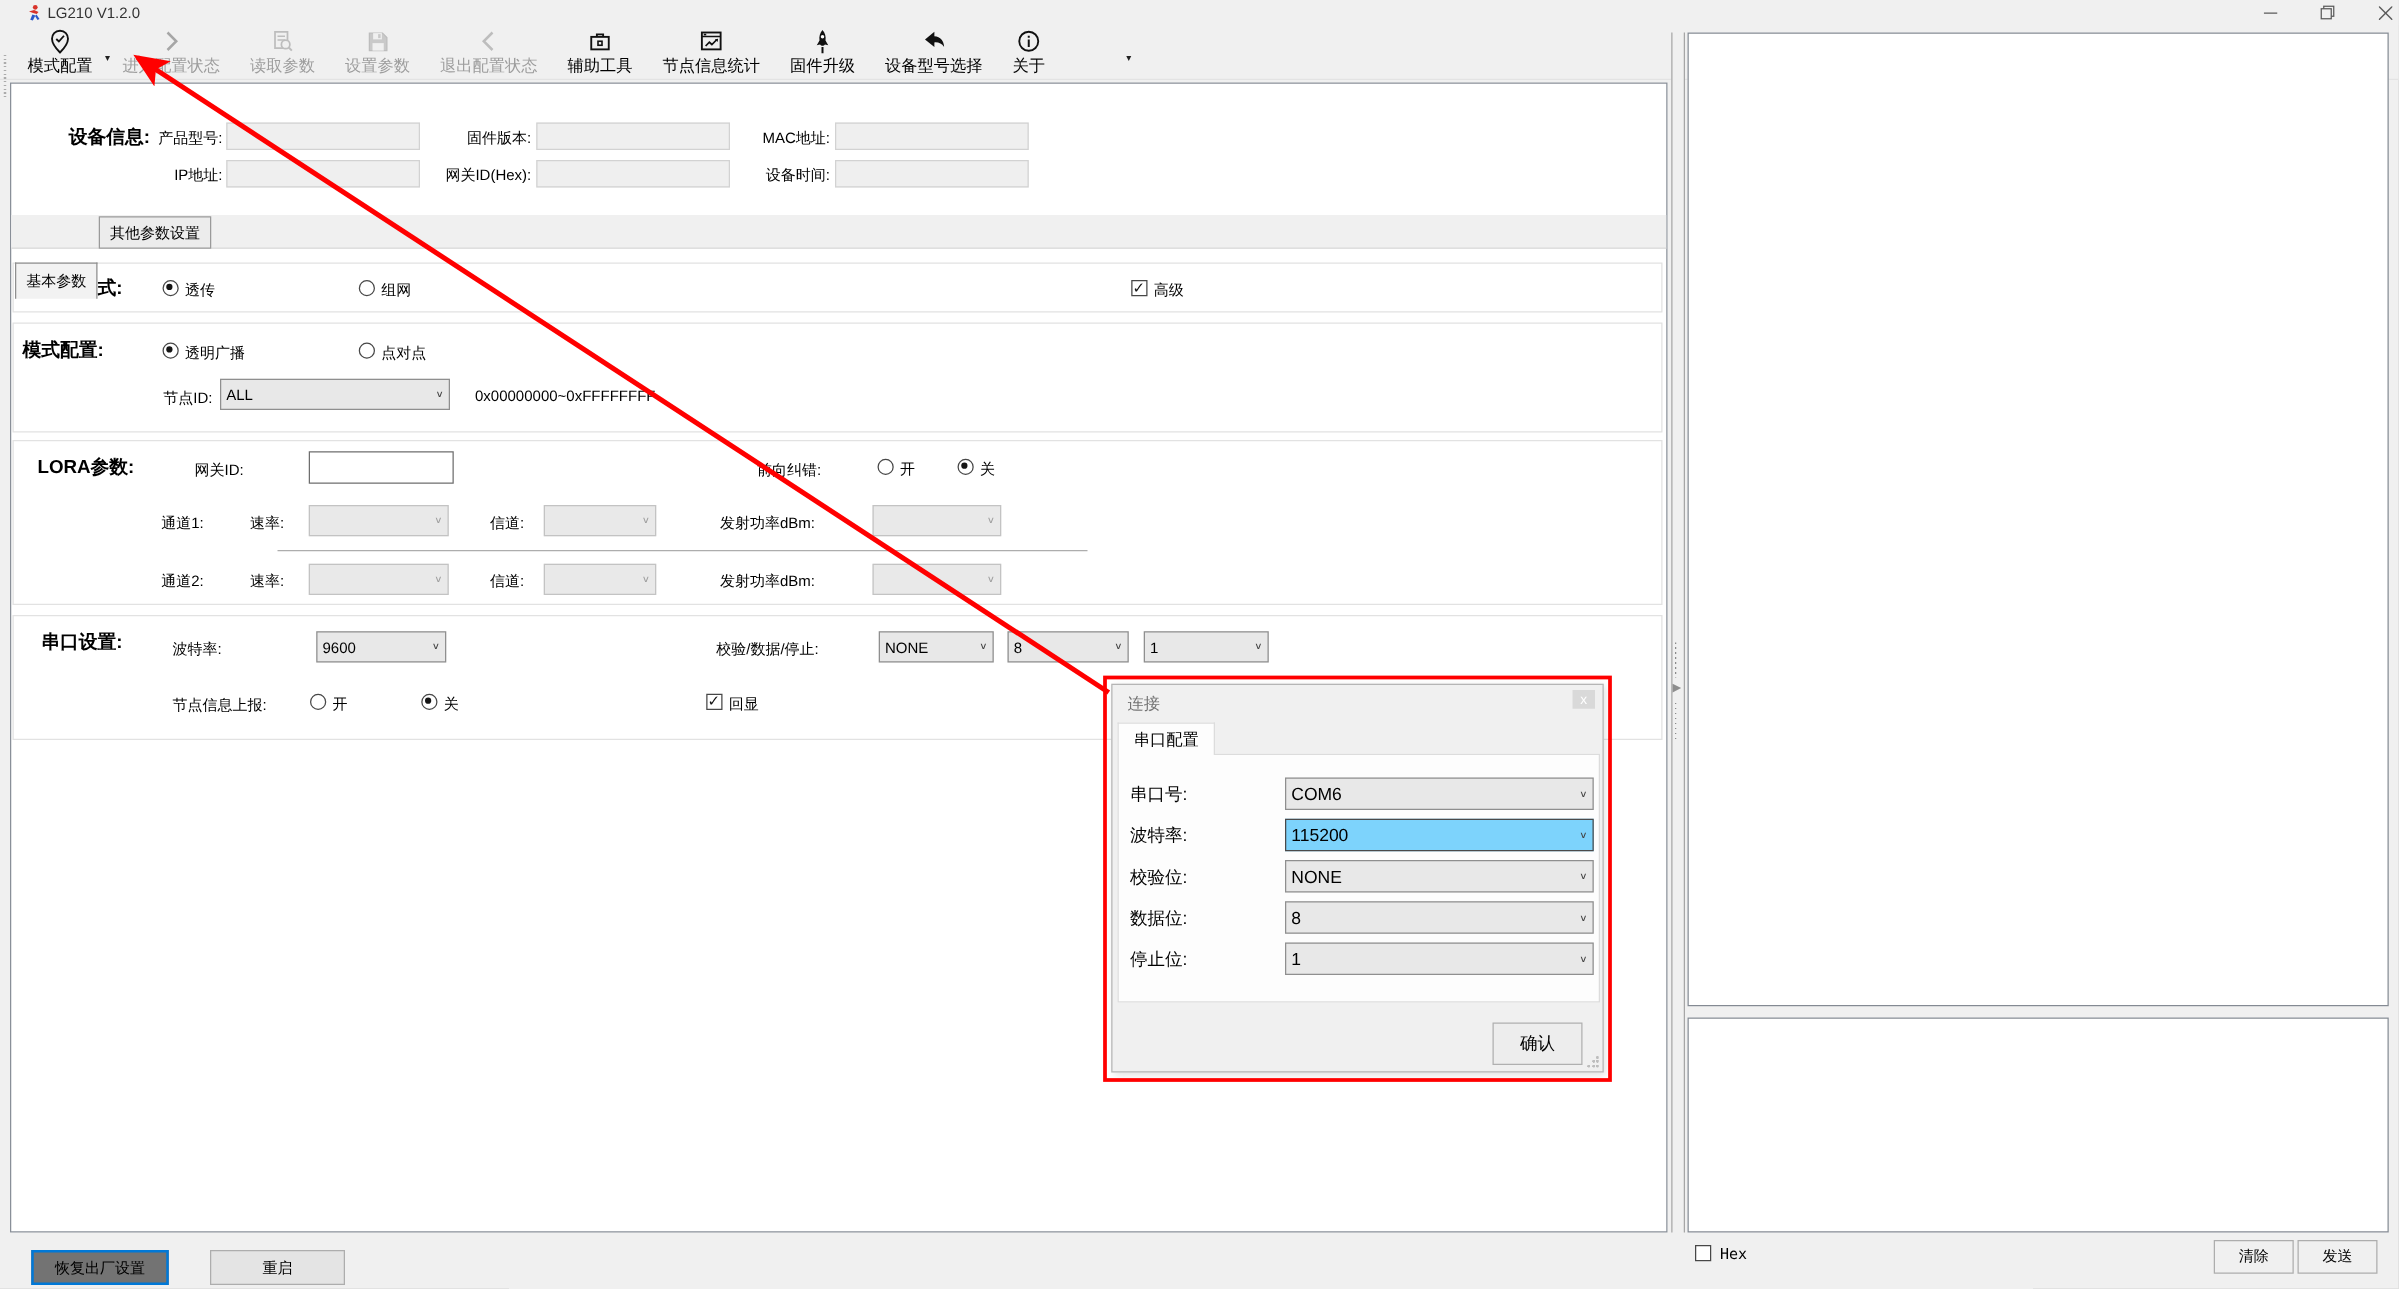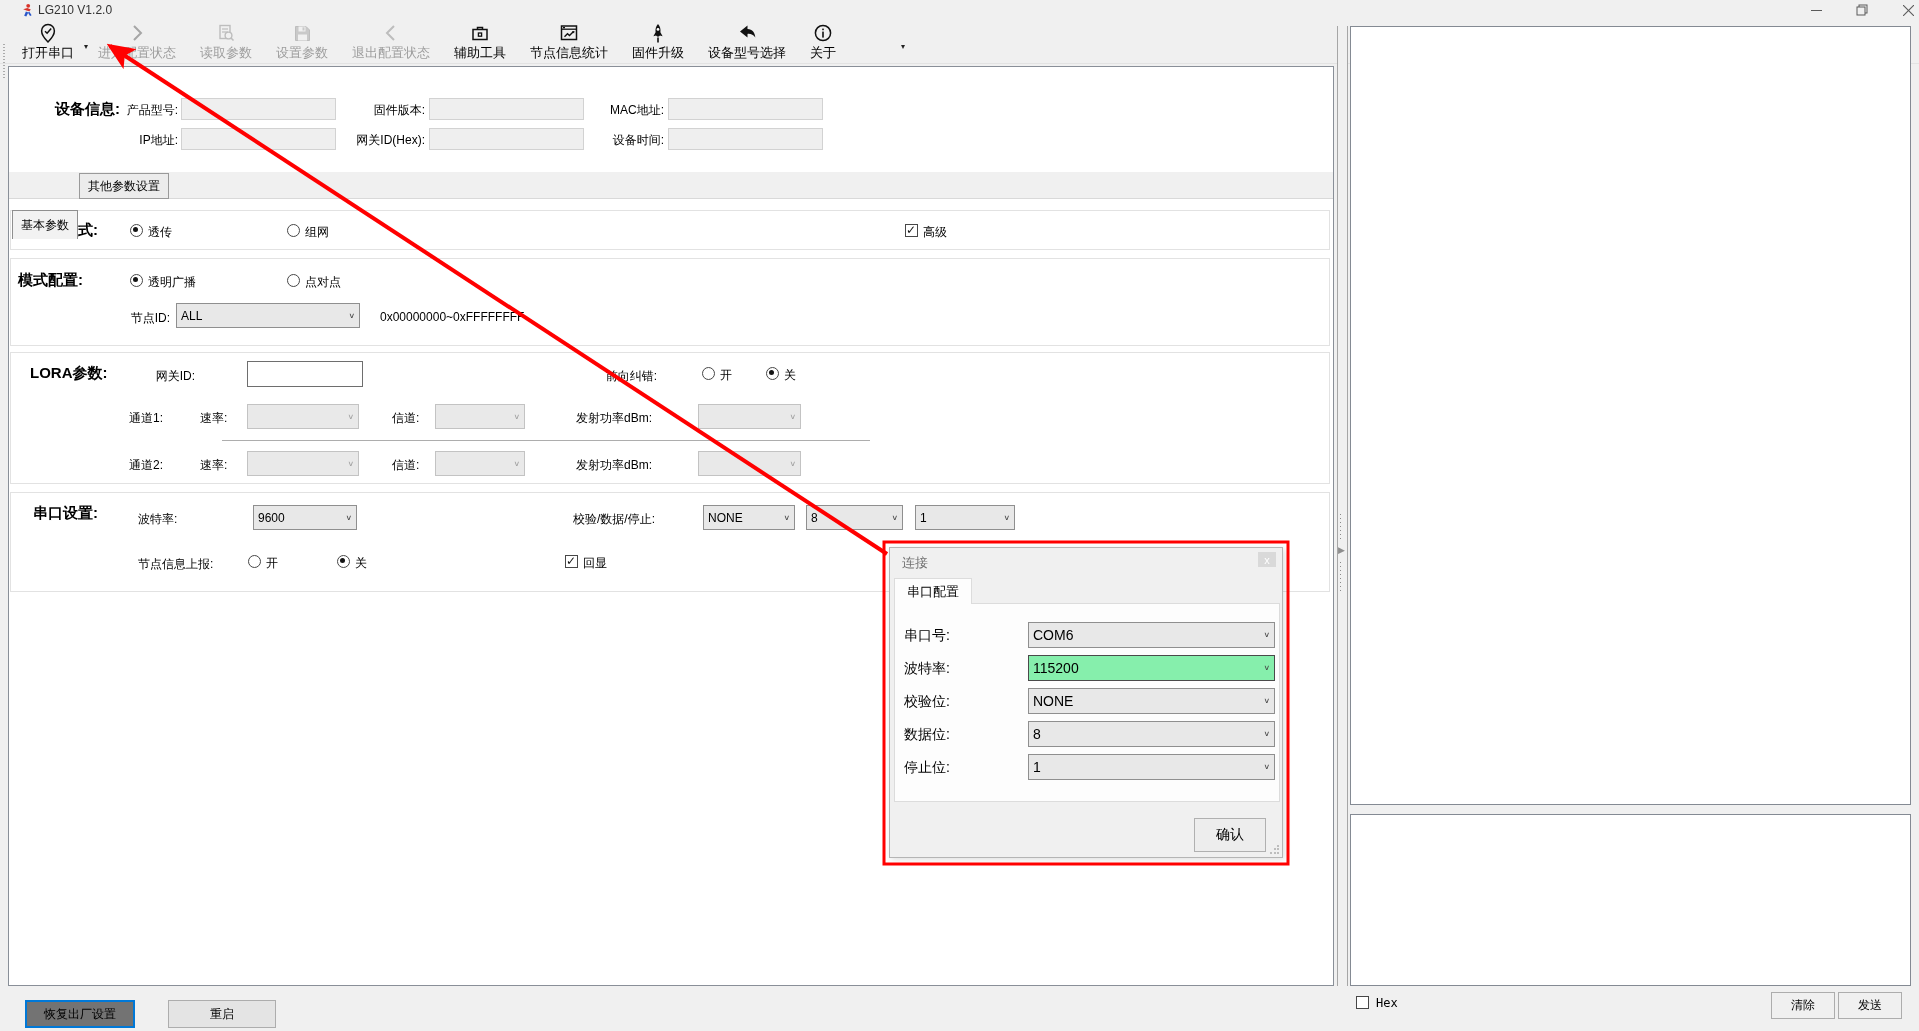--- a/index.html
+++ b/index.html
@@ -38,21 +38,21 @@
   .radio{position:absolute;width:13px;height:13px;border:1px solid #474747;border-radius:50%;background:#fff;box-sizing:border-box;}
   .radio.checked::after{content:"";position:absolute;left:2px;top:2px;width:5px;height:5px;border-radius:50%;background:#151515;}
   .cb{position:absolute;width:13px;height:13px;border:1px solid #474747;background:#fff;box-sizing:border-box;}
   .cb .mk{position:absolute;left:0px;top:-2px;font-size:12px;color:#111;}
   .combo{position:absolute;height:25px;background:#e8e8e8;border:1px solid #8f8f8f;box-sizing:border-box;
          display:flex;align-items:center;padding:0 4px;font-size:12px;}
   .combo .cv{flex:1;overflow:hidden;white-space:nowrap;}
   .combo .chev{font-size:9px;color:#444;margin-left:3px;transform:scaleY(.8);}
   .combo.disabled{background:#e9e9e9;border:1px solid #c3c3c3;}
   .combo.disabled .chev{color:#9f9f9f;}
-  .combo.white{background:#86efac;border:1px solid #4a4a4a;}
+  .combo.white{background:#7dd3fc;border:1px solid #4a4a4a;}
   .btn{position:absolute;background:#e6e6e6;border:1px solid #adadad;box-sizing:border-box;
        display:flex;align-items:center;justify-content:center;font-size:12px;}
   
   .rpanel{position:absolute;left:1350px;width:561px;background:#fff;border:1px solid #848a93;box-sizing:border-box;}
   #splitter{position:absolute;left:1337px;top:26px;width:11px;height:960px;background:#f0f0f0;
             border-left:1px solid #a6a6a6;border-right:1px solid #a6a6a6;box-sizing:border-box;}
   .dots{position:absolute;left:2px;width:1px;background:repeating-linear-gradient(to bottom,#8a8a8a 0 1px,transparent 1px 4px);}
   #split-arrow{position:absolute;left:0px;top:519px;font-size:9px;color:#8d8d8d;}
   
   #dialog{position:absolute;left:889px;top:547px;width:394px;height:311px;background:#f0f0f0;
@@ -111,21 +111,21 @@
   <div id="toolbar">
     <div class="grip"></div>
 
     <div class="tbi">
       <span class="ic">
         <svg width="20" height="21" viewBox="0 0 20 21">
             <path d="M10 1.6 C6.1 1.6 3.6 4.5 3.6 8 C3.6 12.6 10 19 10 19 C10 19 16.4 12.6 16.4 8 C16.4 4.5 13.9 1.6 10 1.6 Z" fill="none" stroke="#111" stroke-width="1.5"></path>
             <polyline points="7,8.2 9.1,10.2 13.2,5.6" fill="none" stroke="#111" stroke-width="1.5"></polyline>
           </svg>
       </span>
-      <span class="lbl">打开串口</span>
+      <span class="lbl">模式配置</span>
     </div>
     <span class="caret" style="left:84px;top:22px;">▾</span>
 
     <div class="tbi">
       <span class="ic">
         <svg width="18" height="20" viewBox="0 0 18 20">
             <polyline points="6,3 13,10 6,17" fill="none" stroke="#a6a6a6" stroke-width="2"></polyline>
           </svg>
       </span>
       <span class="lbl dim">进入配置状态</span>

